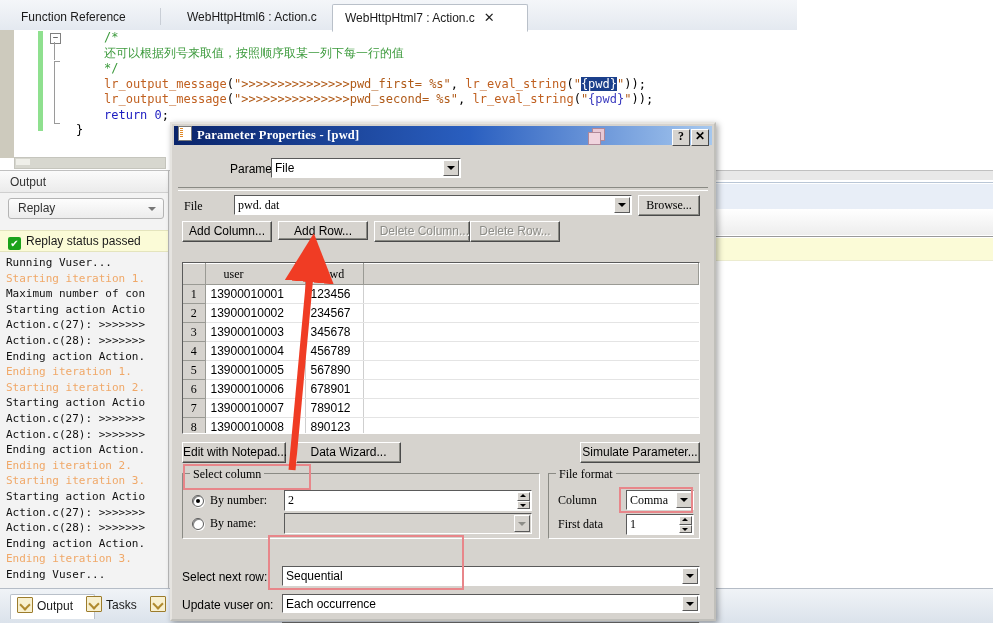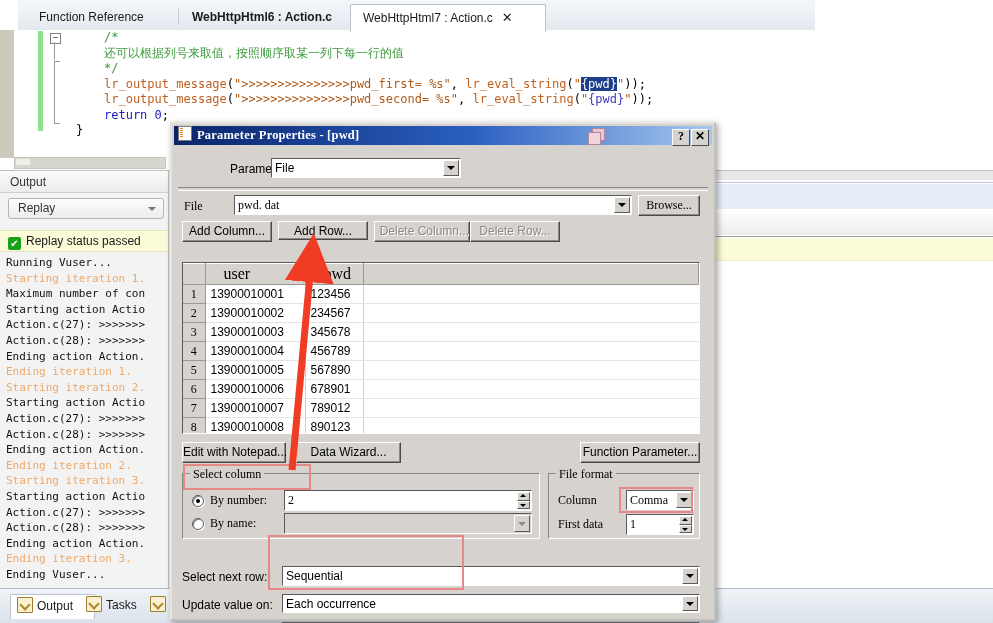--- a/index.html
+++ b/index.html
@@ -11,21 +11,20 @@
     font-size: 12px;
     color: #000;
   }
   #root { position: relative; width: 993px; height: 623px; }
 
   
   .tabstrip {
     position: absolute; left: 0; top: 0; width: 797px; height: 30px;
     background: linear-gradient(#f4f6f9, #e4e9f0);
     border-bottom: 1px solid #b5bcc6;
-    margin-left: 18px;
   }
   .tab {
     position: absolute; top: 4px; height: 26px;
     line-height: 25px;
     font-size: 12px; color: #1a1a1a;
     padding: 0 12px;
     white-space: nowrap;
     border-left: 1px solid #c3c9d2;
     border-right: 1px solid #c3c9d2;
     border-top: 1px solid #cdd3da;
@@ -344,21 +343,21 @@
   }
   table.grid { border-collapse: collapse; table-layout: fixed; width: 100%; font-size: 12px; }
   table.grid th {
     height: 18px;
     background: #d6d3ce;
     border-right: 1px solid #9a9a94;
     border-bottom: 1px solid #9a9a94;
     border-top: 1px solid #ffffff;
     font-family: "Liberation Serif", serif;
     font-weight: normal;
-    font-size: 16px;
+    font-size: 12px;
     text-align: left;
     padding-left: 18px;
     color: #000;
   }
   table.grid th.rowhdr { width: 22px; padding: 0; }
   table.grid td {
     height: 16px;
     border-right: 1px solid #cfcfcf;
     border-bottom: 1px solid #e4e4e4;
     padding-left: 5px;
@@ -394,21 +393,21 @@
 </head>
 <body>
 
 <div id="root">
 
   <div class="tabstrip">
     <div class="tab inactive" style="left:8px;width:146px;">
       <span>Function Reference</span>
     </div>
     <div class="tabsep" style="left:160px;"></div>
-    <div class="tab inactive" style="left:161px;width:160px;font-weight:bold;">
+    <div class="tab inactive" style="left:174px;width:160px;">
       <span>WebHttpHtml6 : Action.c</span>
     </div>
     <div class="tab active" style="left:332px;width:170px;">
       <span>WebHttpHtml7 : Action.c</span><span class="tabclose">✕</span>
     </div>
   </div>
 
   <div class="editorwrap">
     <div class="gutter-outer"></div>
     <div class="changebar"></div>
@@ -557,21 +556,21 @@
                 <td>13900010008</td>
                 <td>890123</td>
                 <td style="border-right: none;"></td>
               </tr>
             </tbody>
         </table>
       </div>
 
       <div class="btn" style="left:8px;top:296px;width:104px;height:21px;">Edit with Notepad...</div>
       <div class="btn" style="left:122px;top:296px;width:105px;height:21px;">Data Wizard...</div>
-      <div class="btn" style="left:406px;top:296px;width:120px;height:21px;">Function Parameter...</div>
+      <div class="btn" style="left:406px;top:296px;width:120px;height:21px;">Simulate Parameter...</div>
 
       <div class="grp" style="left:8px;top:327px;width:358px;height:66px;">
         <span class="glabel serif">Select column</span>
       </div>
       <span class="radio on" style="left:18px;top:349px;"></span>
       <span class="lbl serif" style="left:36px;top:347px;">By number:</span>
       <div class="fld serif" style="left:110px;top:344px;width:248px;height:21px;">
         <span>2</span>
         <span class="spin">
             <span class="up"></span>
@@ -601,21 +600,21 @@
             <span class="dn"></span>
           </span>
       </div>
 
       <span class="lbl" style="left:8px;top:424px;">Select next row:</span>
       <div class="fld" style="left:108px;top:420px;width:418px;height:20px;">
         <span>Sequential</span>
         <span class="drop"></span>
       </div>
 
-      <span class="lbl" style="left:8px;top:452px;">Update value on:</span>
+      <span class="lbl" style="left:8px;top:452px;">Update vuser on:</span>
       <div class="fld" style="left:108px;top:448px;width:418px;height:19px;">
         <span>Each occurrence</span>
         <span class="drop"></span>
       </div>
 
       <div class="fld disabled" style="left:108px;top:476px;width:418px;height:20px;">
         
         
       </div>
 

